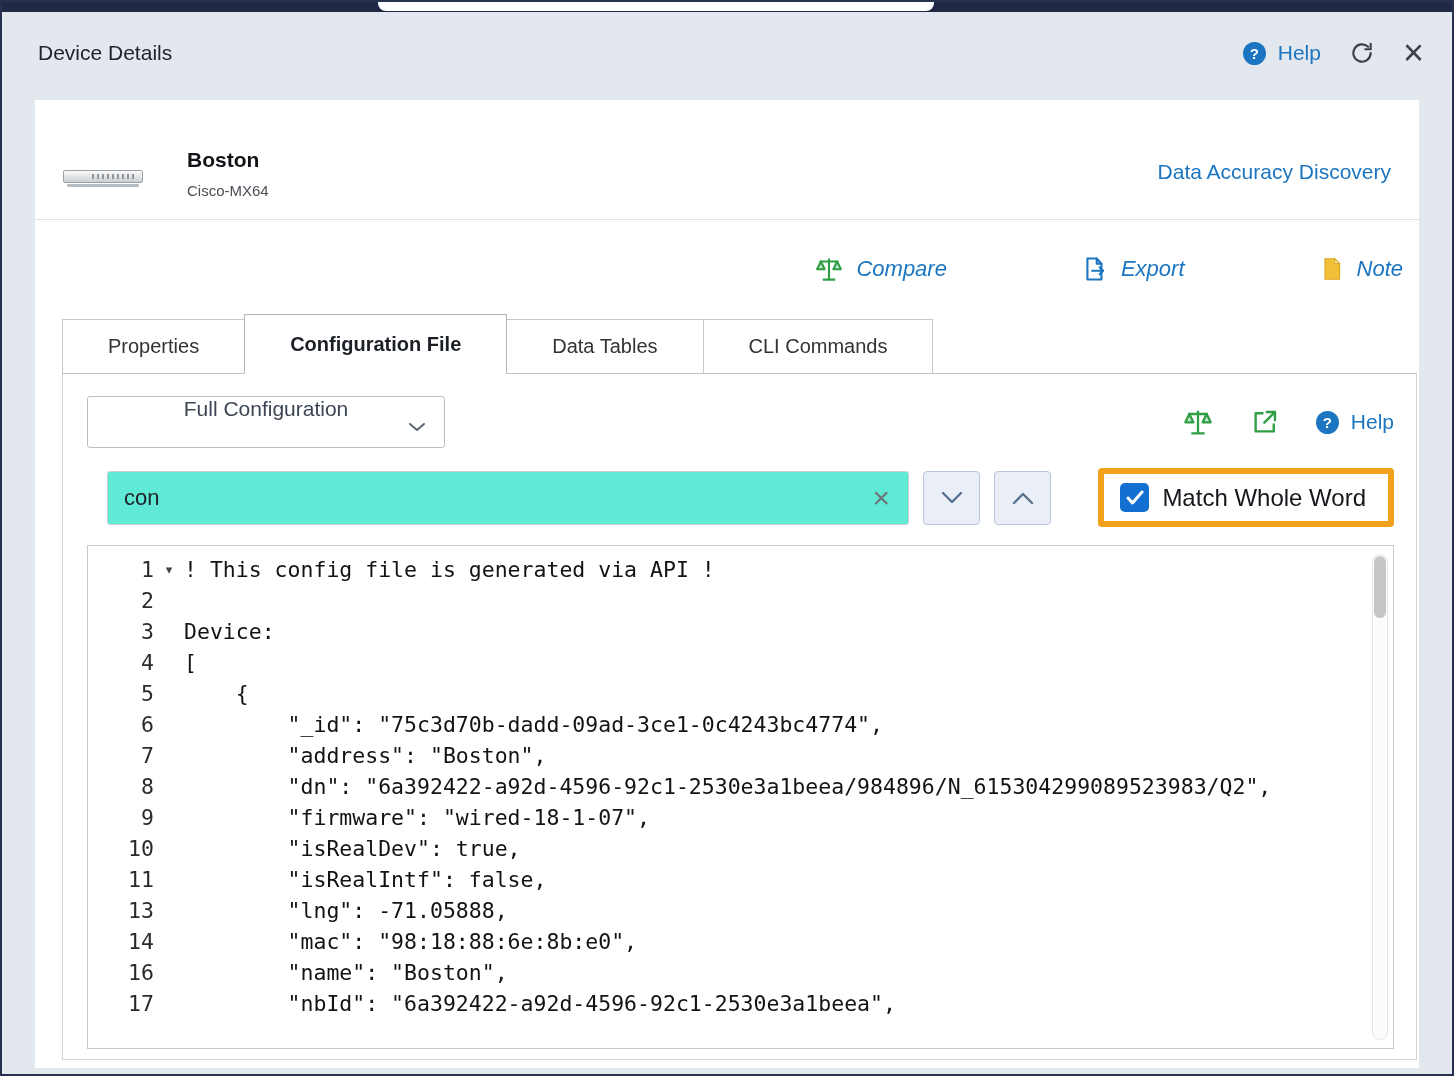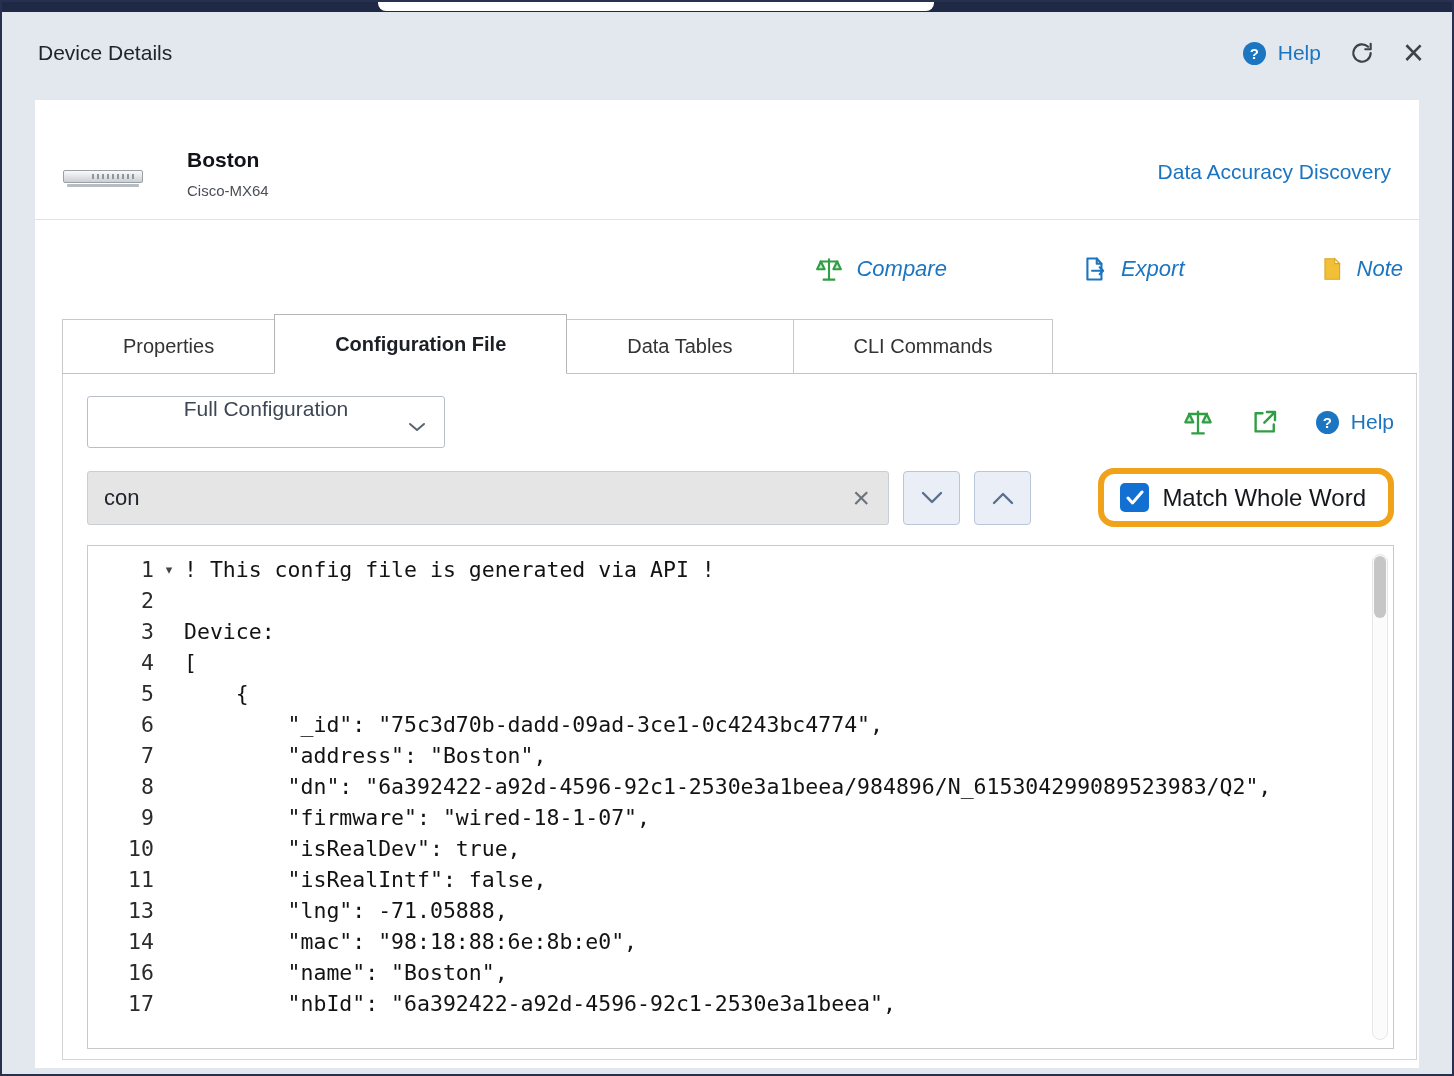--- a/index.html
+++ b/index.html
@@ -46,21 +46,21 @@
 
   
   .actions-row { display:flex; justify-content:flex-end; align-items:center;
                  gap:134px; padding:34px 16px 30px 0;font-style:italic; }
   .action { display:flex; align-items:center; gap:12px; color:#1b75c0;
             font-size:22px; cursor:pointer; }
 
   
   .tabs-row { display:flex; align-items:flex-end; margin:0 2px 0 27px;
               border-bottom:1px solid #c2c2c2; }
-  .tab { height:54px; line-height:52px; padding:0 60px; font-size:20px; color:#333;
+  .tab { height:54px; line-height:52px; padding:0 45px; font-size:20px; color:#333;
          background:#fff; border:1px solid #c9c9c9; border-bottom:none;
          margin-right:-1px; cursor:pointer; white-space:nowrap; }
   .tab.active { height:60px; line-height:58px; font-weight:bold; color:#1b1f26;
                 border-color:#b5b5b5; border-bottom:1px solid #fff;
                 margin-bottom:-1px; position:relative; z-index:2; }
 
   .tab-content { flex:1; min-height:0; margin:0 2px 8px 27px; padding:22px 22px 10px 24px;
                  border:1px solid #d4d4d4; border-top:none;
                  display:flex; flex-direction:column; }
 
@@ -69,31 +69,31 @@
                     margin-bottom:20px; }
   .select-box { width:358px; height:52px; border:1px solid #b7bfc9; border-radius:3px;
                 display:flex; align-items:center; padding:0 18px; font-size:21px;
                 color:#3c4654; cursor:pointer; background:#fff;flex-direction:column; }
   .select-box .sel-caret { margin-left:auto; }
   .toolbar-right { display:flex; align-items:center; gap:36px; }
 
   
   .search-row { display:flex; align-items:center; margin-bottom:18px; }
   .search-box { width:802px; height:54px; border:1px solid #c9ced6; border-radius:3px;
-                display:flex; align-items:center; padding:0 14px 0 16px; background:#e5e5e5; }
+                display:flex; align-items:center; padding:0 14px 0 16px; background:#5eead4;margin-left:20px; }
   .search-box input { border:none; outline:none; flex:1; font-size:22px; color:#20242c;
                       font-family:"Liberation Sans", sans-serif; background:transparent; }
   .clear-x { font-size:30px; color:#6d737c; cursor:pointer; line-height:1; padding:0 4px; }
   .nav-btn { width:57px; height:54px; margin-left:14px; background:#e9eef7;
              border:1px solid #b9c6da; border-radius:4px; display:flex;
              align-items:center; justify-content:center; cursor:pointer; }
   .nav-btn:first-of-type { margin-left:16px; }
 
   .mww-box { margin-left:auto; display:flex; align-items:center; gap:13px;
-             border:6px solid #f0a21a; border-radius:16px; background:#fff;
+             border:6px solid #f0a21a; border-radius:4px; background:#fff;
              padding:9px 22px 9px 16px;justify-content:space-between; }
   .checkbox { width:29px; height:29px; background:#1170d2; border-radius:5px;
               display:flex; align-items:center; justify-content:center; cursor:pointer; flex:none; }
   .mww-label { font-size:24px; color:#14171c; cursor:pointer; white-space:nowrap; }
 
   
   .code-area { flex:1; min-height:0; border:1px solid #c9c9c9; position:relative;
                overflow:hidden; padding-top:8px; background:#fff;
                font-family:"DejaVu Sans Mono", monospace; font-size:21.5px; line-height:31px; }
   .code-row { display:flex; }

